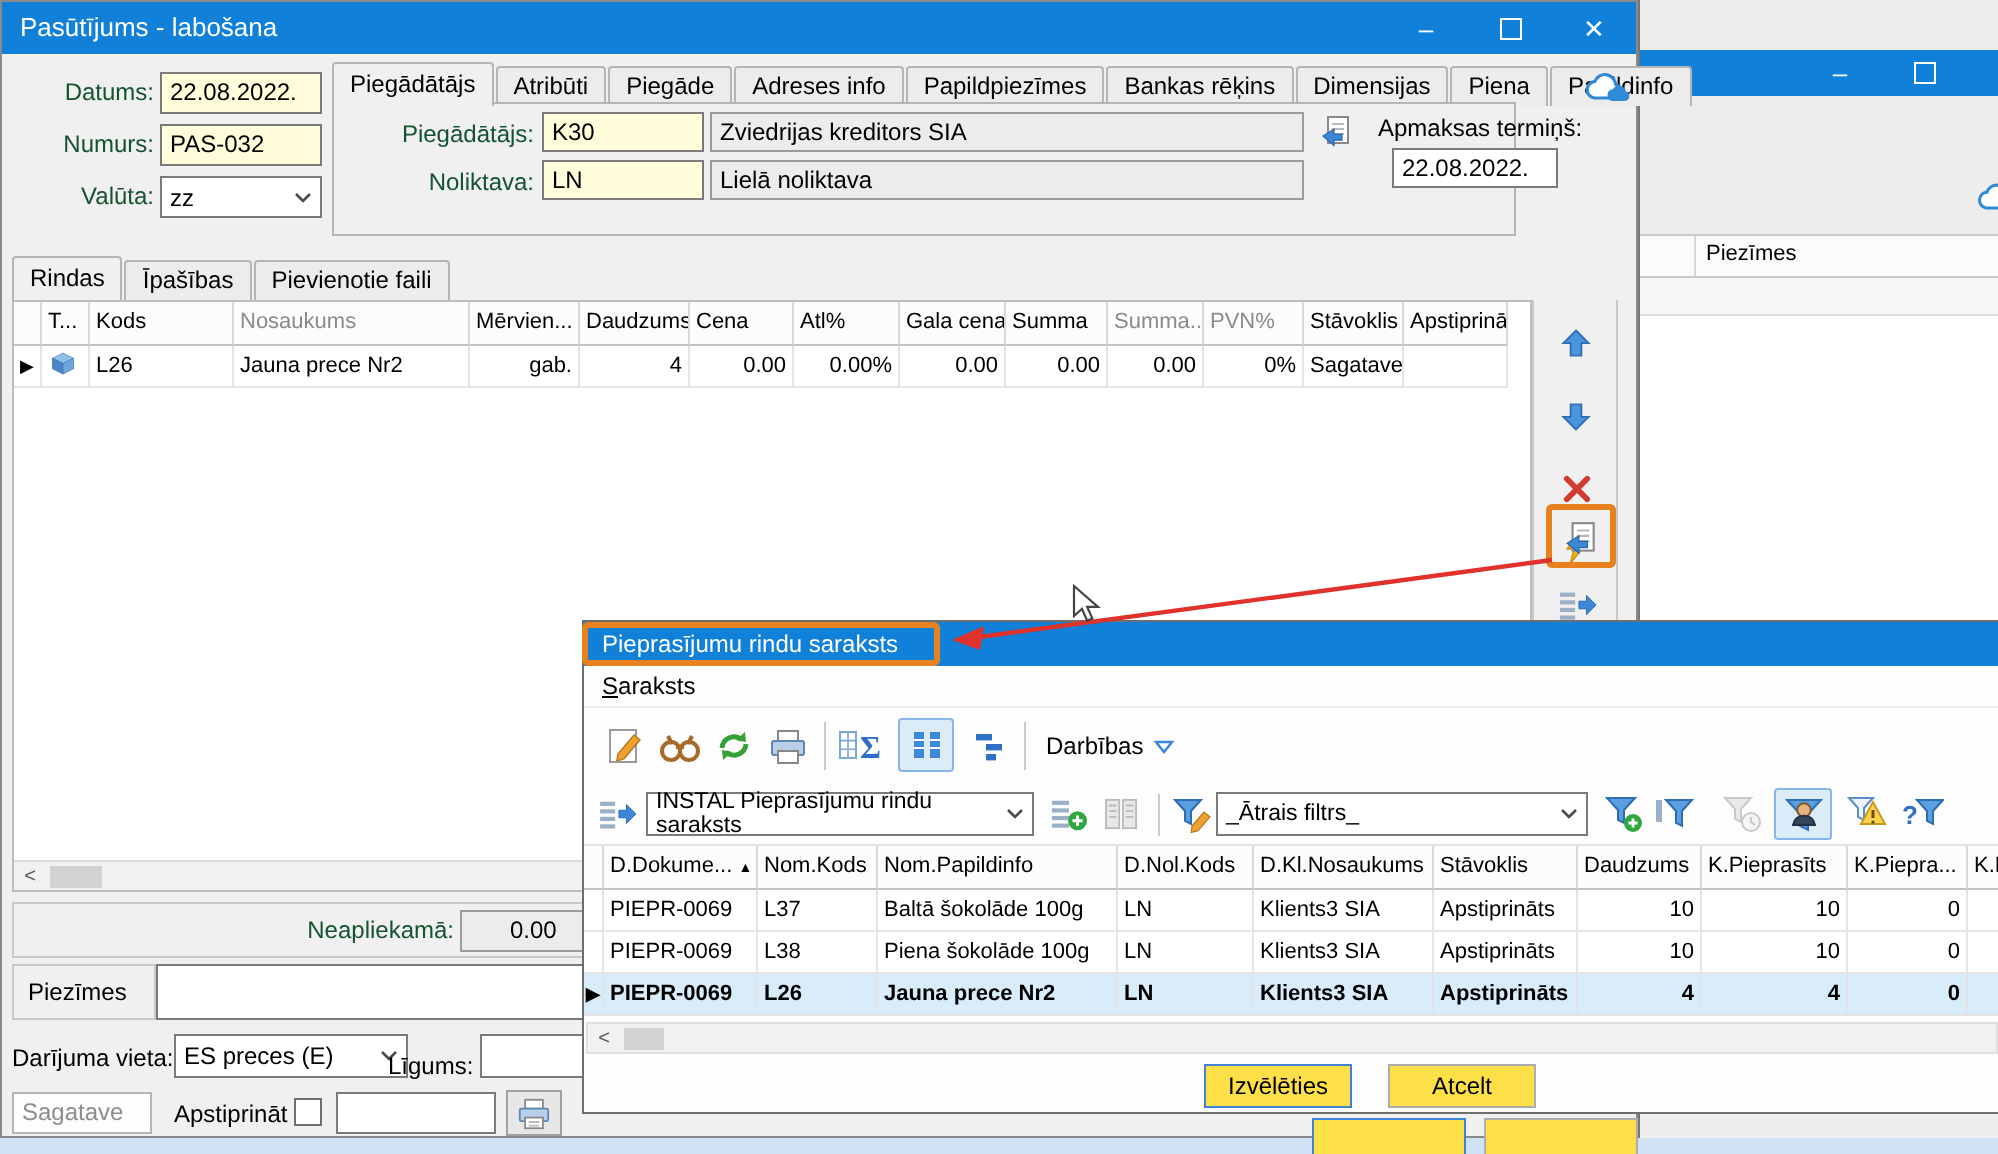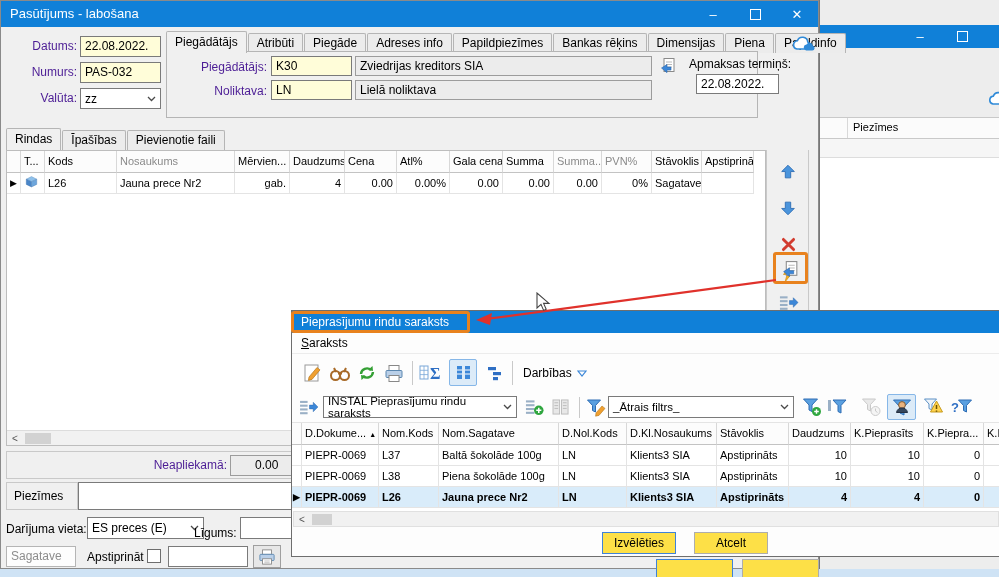--- a/index.html
+++ b/index.html
@@ -9,21 +9,21 @@
   
   .main-win{left:0;top:0;width:819px;height:569px;background:#f0f0f0;border:1px solid #8a8a8a;z-index:2}
   .bg-win{left:819px;top:0;width:180px;height:569px;background:#ededed;border-left:1px solid #777;z-index:1}
   .popup{left:291px;top:310px;width:745px;height:247px;background:#fdfdfd;border:1px solid #6e6e6e;z-index:5}
   .titlebar{left:0;right:0;top:0;height:26px;background:#1080d8;color:#fff;font-size:13px;line-height:26px;padding-left:9px}
   .titlebar-sm{height:22px;line-height:22px;font-size:12px}
   .winbtns{top:0;right:0;display:flex}
   .winbtn{width:42px;height:26px;display:flex;align-items:center;justify-content:center;color:#fff;font-size:13px}
   .winbtn .maxbox{width:9px;height:9px;border:1px solid #fff;display:block}
   
-  .rlabel{text-align:right;font-size:12px;color:#4c1d95}
+  .rlabel{text-align:right;font-size:12px;color:#14532d}
   .tfield{background:#fff;border:1px solid #7a7a7a;font-size:12px;padding:1px 4px;line-height:17px;overflow:hidden;white-space:nowrap}
   .yellow{background:#fffdd9}
   .ro{background:#ececec;border-color:#9c9c9c}
   .select{background:#fff;border:1px solid #7a7a7a;display:flex;align-items:center;justify-content:space-between;padding:0 4px;font-size:12px}
   .select svg{flex:none}
   
   .tab{display:inline-block;height:19px;line-height:19px;padding:0 8px;border:1px solid #b5b5b5;border-bottom:none;
        background:#ececec;margin-right:1px;font-size:12px;border-radius:2px 2px 0 0;vertical-align:bottom}
   .tab.active{height:21px;line-height:21px;background:#f0f0f0;position:relative;z-index:2}
   .tabpanel{border:1px solid #b5b5b5;background:#f0f0f0}
@@ -414,21 +414,21 @@
             <path d="M7.5 3h13l-5 5.5V15l-3-1.5V8.5z" fill="#5aa0e0" stroke="#2e6db4"></path>
           </svg>
       </div>
     </div>
 
     <div class="abs" style="left:0;top:112px;width:745px;height:88px;background:#fff">
       <div class="grow">
         <div class="gh" style="width:10px"></div>
         <div class="gh" style="width:77px"><span>D.Dokume...</span> <span style="font-size:7px">▲</span></div>
         <div class="gh" style="width:60px">Nom.Kods</div>
-        <div class="gh" style="width:120px">Nom.Sagatave</div>
+        <div class="gh" style="width:120px">Nom.Papildinfo</div>
         <div class="gh" style="width:68px">D.Nol.Kods</div>
         <div class="gh" style="width:90px">D.Kl.Nosaukums</div>
         <div class="gh" style="width:72px">Stāvoklis</div>
         <div class="gh" style="width:62px">Daudzums</div>
         <div class="gh" style="width:73px">K.Pieprasīts</div>
         <div class="gh" style="width:60px">K.Piepra...</div>
         <div class="gh" style="width:53px">K.P</div>
       </div>
       <div class="grow">
         <div class="gc" style="width:10px"></div>

